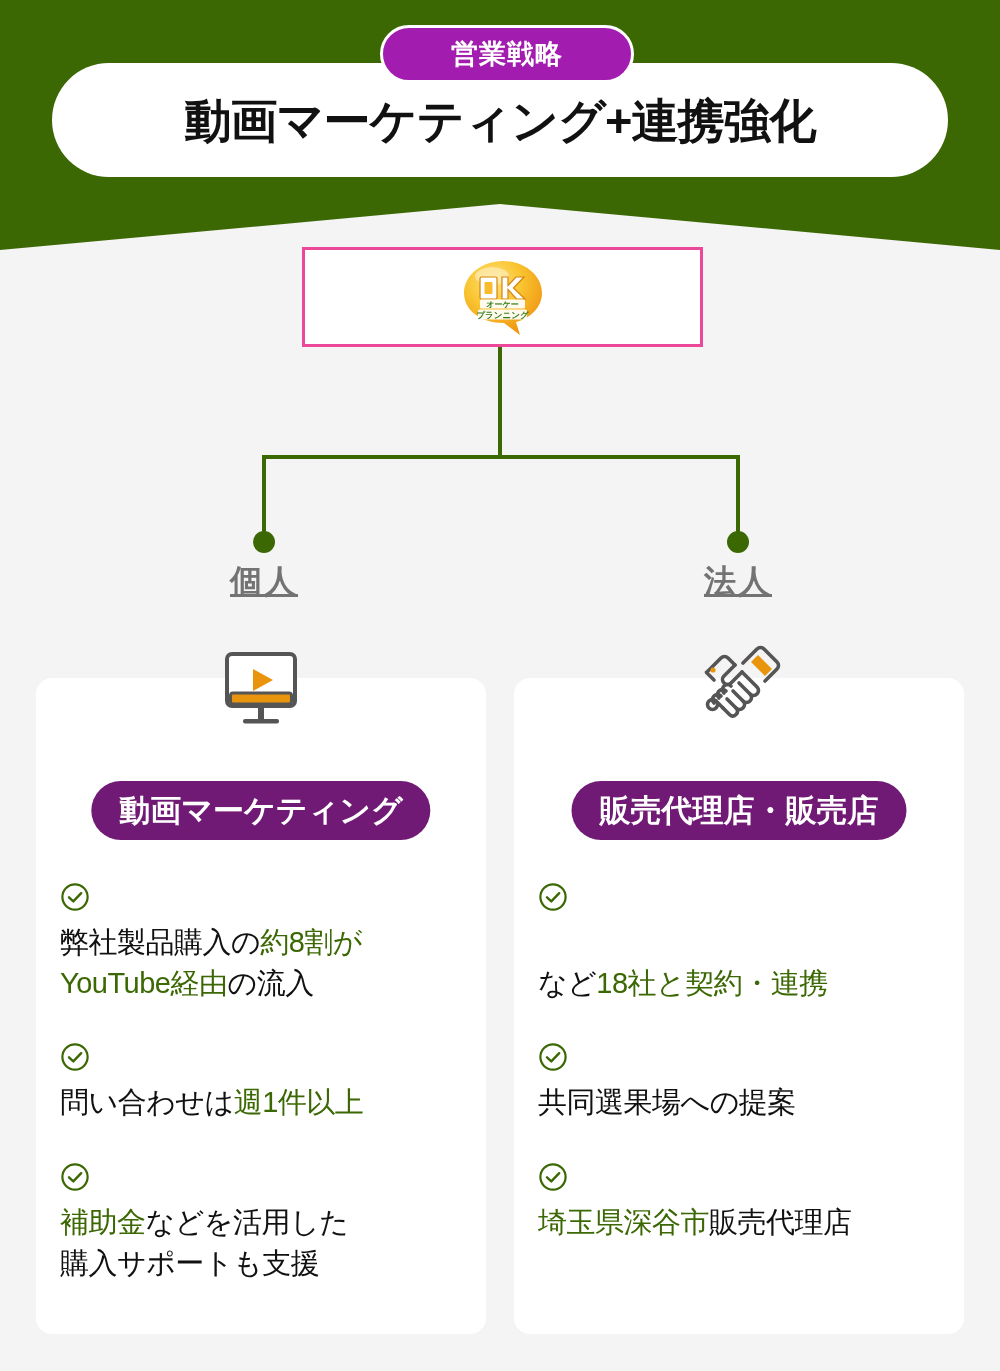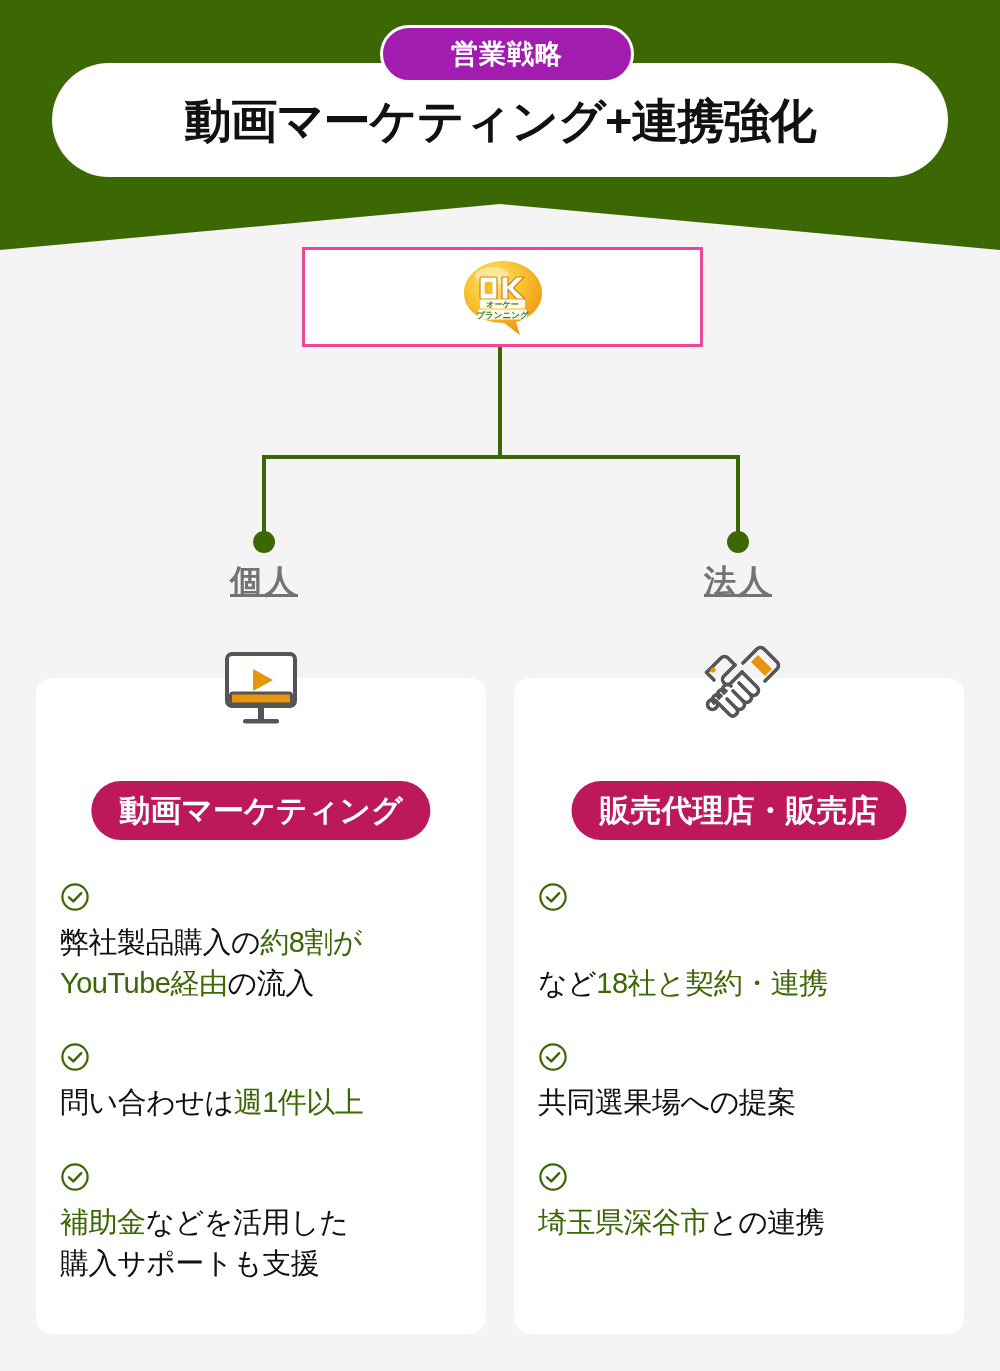--- a/index.html
+++ b/index.html
@@ -80,21 +80,21 @@
 
   .card-icon{
     position:absolute;top:-36px;left:50%;transform:translateX(-50%);
     width:120px;height:100px;
     display:flex;align-items:center;justify-content:center;
   }
   .card-icon svg{display:block;}
 
   .pill{
     position:absolute;top:103px;left:50%;transform:translateX(-50%);
-    height:59px;background:#be185d;border-radius:30px;
+    height:59px;background:#701a75;border-radius:30px;
     display:flex;align-items:center;justify-content:center;
     padding:12px 28px;box-sizing:border-box;white-space:nowrap;
   }
   .pill-label{color:#ffffff;font-size:31px;font-weight:700;line-height:1;letter-spacing:0px;}
 
   .bullets{
     position:absolute;top:200px;left:0;width:100%;
     box-sizing:border-box;padding:0 24px;
   }
   .bullet{
@@ -250,16 +250,16 @@
         </span>
         <span class="bullet-text"><span>共同選果場への提案</span></span>
       </div>
       <div class="bullet">
         <span class="check-icon">
           <svg width="30" height="30" viewBox="0 0 30 30" aria-hidden="true">
             <circle cx="15" cy="15" r="12.6" fill="none" stroke="#3c6804" stroke-width="2.2"></circle>
             <path d="M9 15.3 L13.3 19.4 L21.2 11.2" fill="none" stroke="#3c6804" stroke-width="2.4" stroke-linecap="round" stroke-linejoin="round"></path>
           </svg>
         </span>
-        <span class="bullet-text"><span class="hl">埼玉県深谷市</span><span>との連携</span></span>
+        <span class="bullet-text"><span class="hl">埼玉県深谷市</span><span>販売代理店</span></span>
       </div>
     </div>
 </div>
 
 </body></html>

